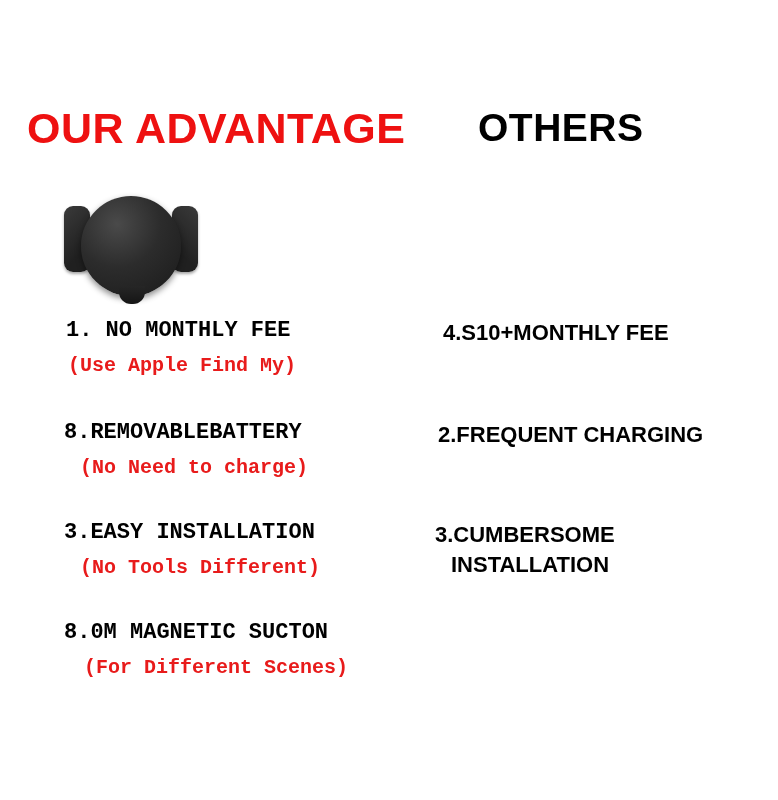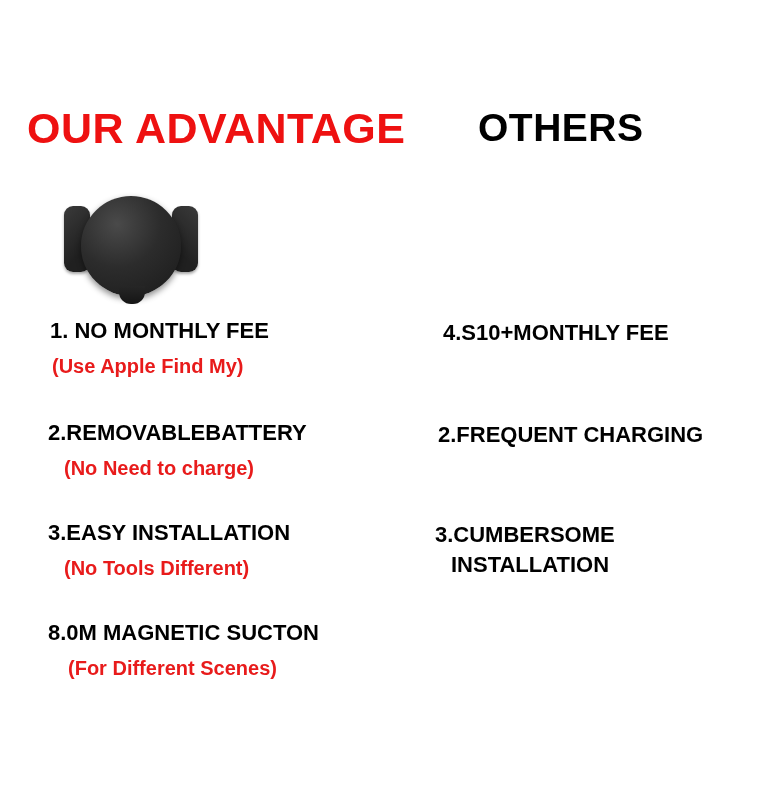--- a/index.html
+++ b/index.html
@@ -105,21 +105,21 @@
     width: 778px;
   }
   .row {
     position: relative;
     height: 100px;
   }
   .col {
     position: absolute;
     top: 0;
   }
-  .col-left { left: 46px; width: 380px; }
+  .col-left { left: 62px; width: 380px; font-family: Liberation Mono, monospace; }
   .col-right { left: 440px; width: 330px; }
 
   .main-line {
     font-size: 22px;
     font-weight: bold;
     color: #000000;
     line-height: 26px;
     white-space: nowrap;
   }
   .sub-line {
@@ -185,21 +185,21 @@
         <div class="main-line">1. NO MONTHLY FEE</div>
         <div class="sub-line">(Use Apple Find My)</div>
       </div>
       <div class="col col-right">
         <div class="right-line">4.S10+MONTHLY FEE</div>
       </div>
     </div>
 
     <div class="row row-2">
       <div class="col col-left">
-        <div class="main-line">2.REMOVABLEBATTERY</div>
+        <div class="main-line">8.REMOVABLEBATTERY</div>
         <div class="sub-line">(No Need to charge)</div>
       </div>
       <div class="col col-right">
         <div class="right-line">2.FREQUENT CHARGING</div>
       </div>
     </div>
 
     <div class="row row-3">
       <div class="col col-left">
         <div class="main-line">3.EASY INSTALLATION</div>

